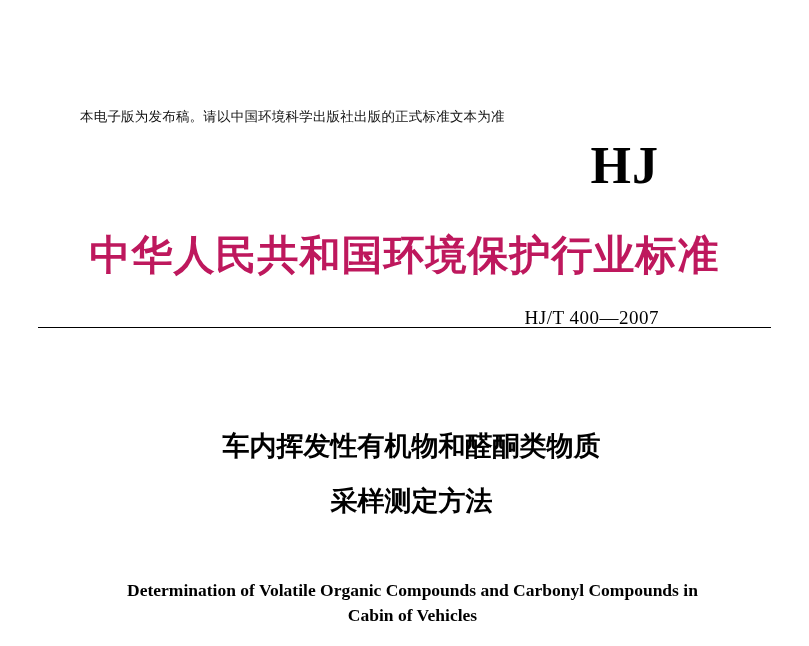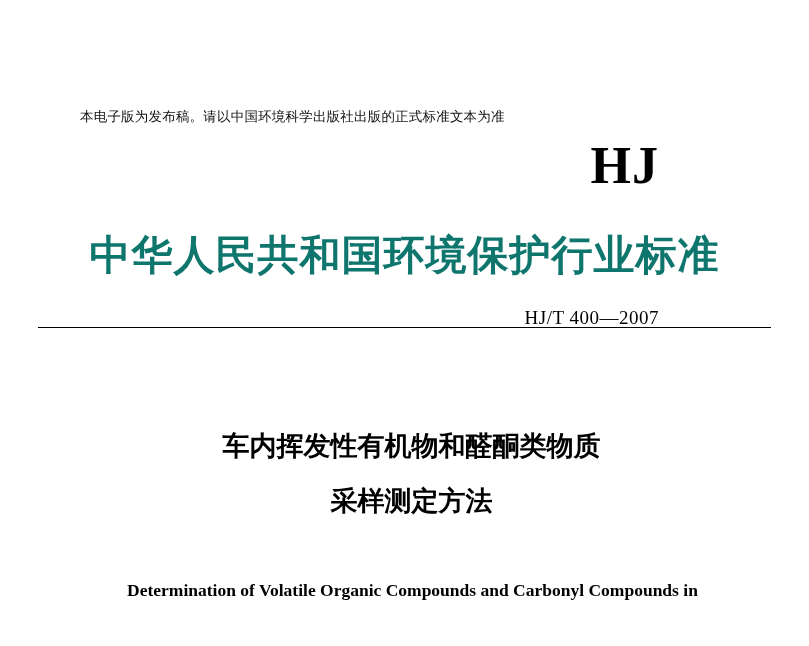--- a/index.html
+++ b/index.html
@@ -45,21 +45,21 @@
   .main-title {
     position: absolute;
     top: 228px;
     left: 0;
     width: 809px;
     text-align: center;
     font-family: "DejaVu Serif", serif;
     font-weight: bold;
     font-size: 41px;
     letter-spacing: 1px;
-    color: #0f766e;
+    color: #be185d;
   }
   .std-number {
     position: absolute;
     top: 296px;
     right: 44px;
     font-family: "Liberation Serif", serif;
     font-size: 19px;
     letter-spacing: 0.5px;
     color: #000;
     margin-top: 11px;
@@ -121,15 +121,16 @@
 
   <div class="rule"></div>
 
   <div class="subject">
     <span class="line1">车内挥发性有机物和醛酮类物质</span>
     <span class="line2">采样测定方法</span>
   </div>
 
   <div class="english">
     <span class="en-line">Determination of Volatile Organic Compounds and Carbonyl Compounds in</span>
+    <span class="en-line">Cabin of Vehicles</span>
   </div>
 
 </div>
 
 </body></html>

